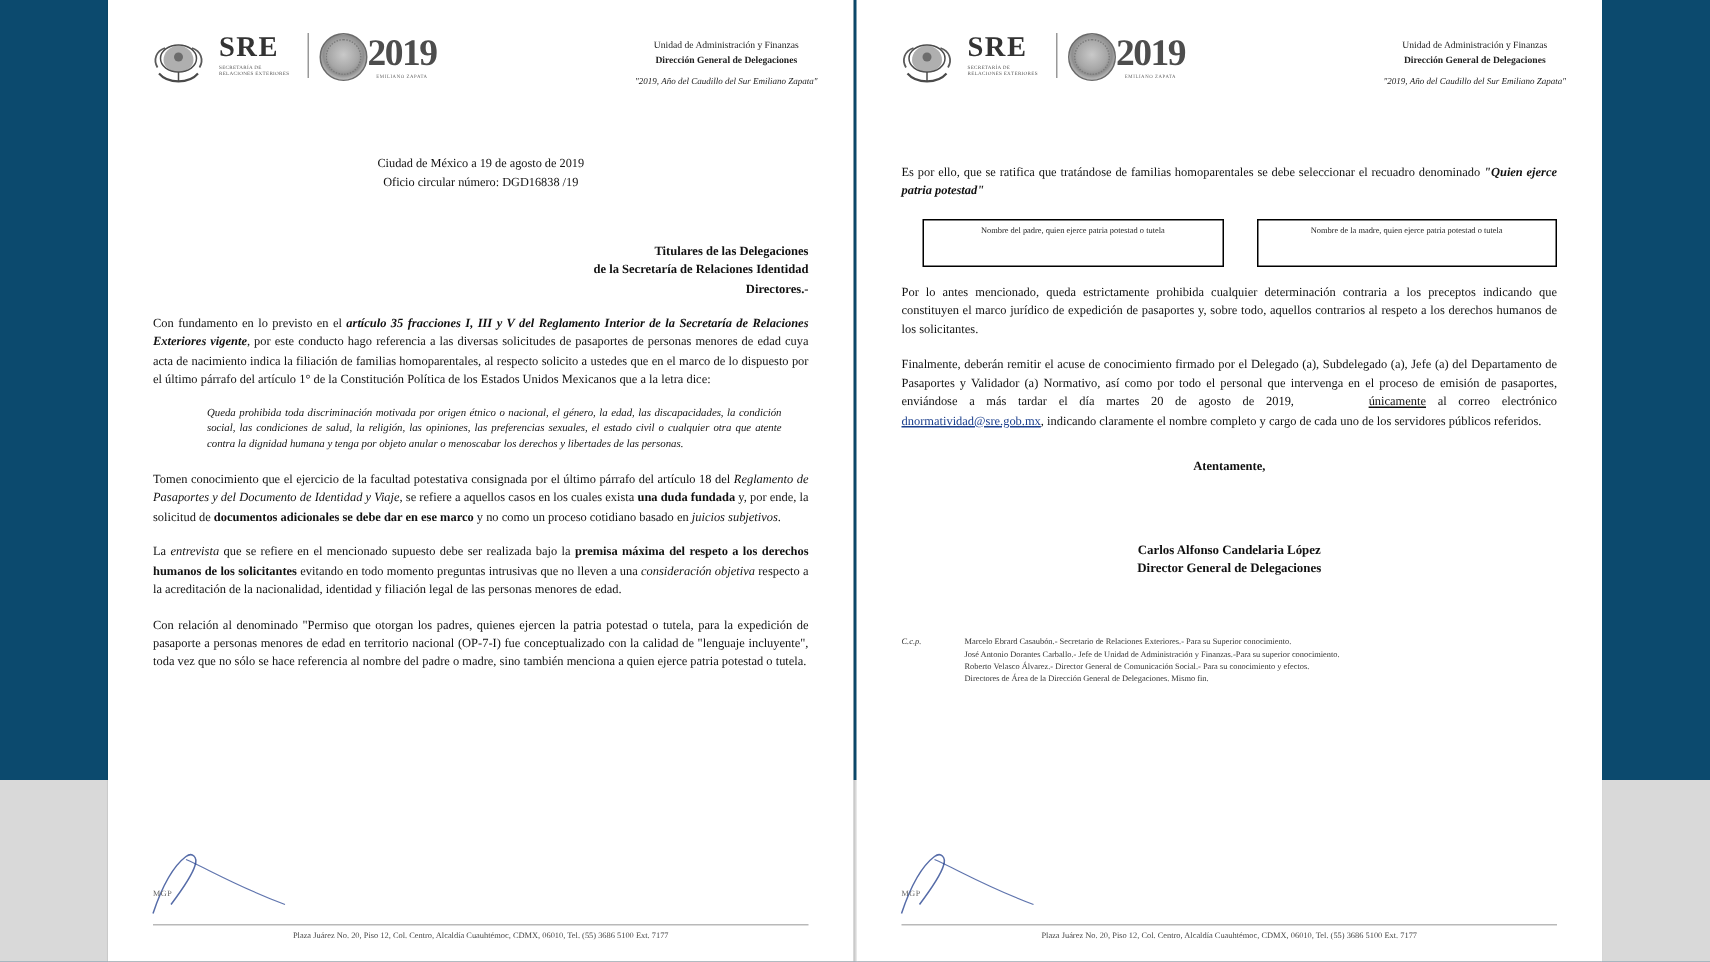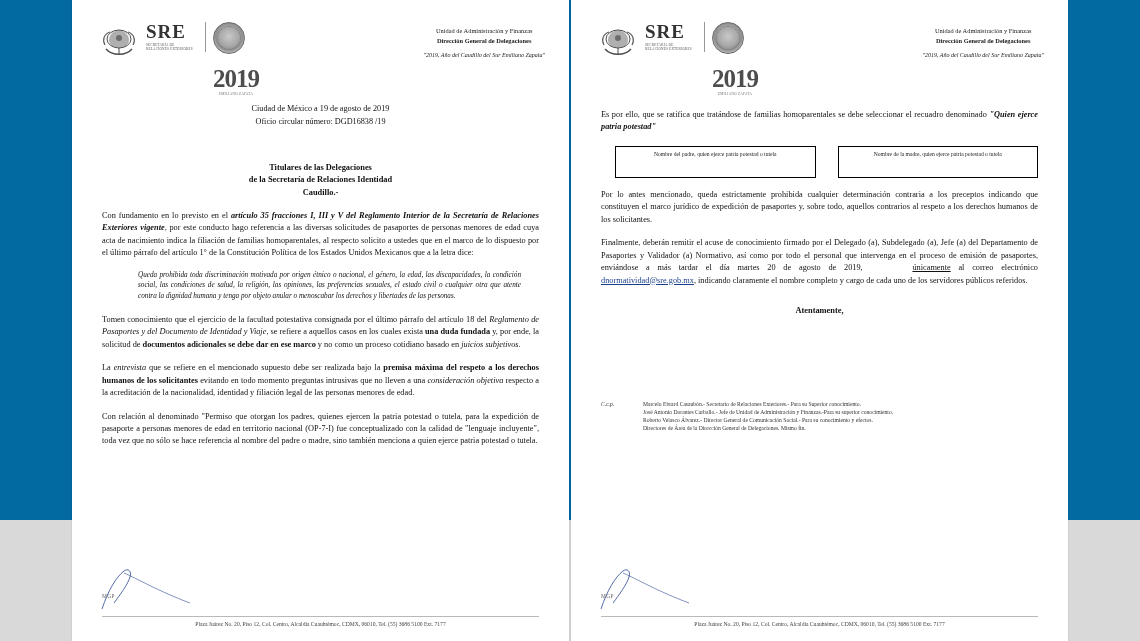--- a/index.html
+++ b/index.html
@@ -11,21 +11,21 @@
     width: 1140px;
     height: 641px;
     font-family: "Liberation Serif", serif;
     overflow: hidden;
   }
   .viewport {
     width: 1140px;
     height: 520px;
     display: flex;
     gap: 2px;
-    background: #0369a1;
+    background: #0c4a6e;
   }
   .page {
     background: #ffffff;
     width: 497px;
     height: 641px;
     position: relative;
     overflow: hidden;
     box-shadow: 0 0 1px rgba(0,0,0,0.25);
   }
   .page.left { margin-left: 72px; }
@@ -67,23 +67,22 @@
     margin-top: 2px;
   }
   .sep-line {
     width: 1px;
     height: 30px;
     background: #999;
     margin: 0 7px;
   }
   .stamp2019 {
     display: flex;
-    align-items: flex-start;
-    gap: 12px;
-    flex-direction: column;
+    align-items: center;
+    gap: 0;
   }
   .seal {
     width: 30px;
     height: 30px;
     border-radius: 50%;
     border: 1px solid #6b6b6b;
     position: relative;
     background:
       radial-gradient(circle at 50% 45%, #c9c9c9 0%, #a6a6a6 45%, #8e8e8e 60%, #bdbdbd 75%, #9a9a9a 100%);
   }
@@ -134,21 +133,21 @@
     margin-top: 18px;
     font-size: 8.2px;
     text-align: center;
     line-height: 1.6;
   }
   .addressee {
     margin-top: 34px;
     font-weight: bold;
     font-size: 8.4px;
     line-height: 1.45;
-    text-align: center;
+    text-align: right;
   }
   p.para { margin: 11px 0 0 0; }
   .quote {
     margin: 10px 0 12px 36px;
     font-size: 7.2px;
     line-height: 1.5;
     text-align: justify;
     padding-right: 18px;
   }
   .ital { font-style: italic; }
@@ -274,21 +273,21 @@
 
     <div class="content">
       <div class="meta">
         <div>Ciudad de México a 19 de agosto de 2019</div>
         <div>Oficio circular número: DGD16838 /19</div>
       </div>
 
       <div class="addressee">
         <div>Titulares de las Delegaciones</div>
         <div>de la Secretaría de Relaciones Identidad</div>
-        <div>Caudillo.-</div>
+        <div>Directores.-</div>
       </div>
 
       <p class="para"><span>Con fundamento en lo previsto en el </span><span class="bi">artículo 35 fracciones I, III y V del Reglamento Interior de la Secretaría de Relaciones Exteriores vigente</span><span>, por este conducto hago referencia a las diversas solicitudes de pasaportes de personas menores de edad cuya acta de nacimiento indica la filiación de familias homoparentales, al respecto solicito a ustedes que en el marco de lo dispuesto por el último párrafo del artículo 1° de la Constitución Política de los Estados Unidos Mexicanos que a la letra dice:</span></p>
 
       <div class="quote ital">Queda prohibida toda discriminación motivada por origen étnico o nacional, el género, la edad, las discapacidades, la condición social, las condiciones de salud, la religión, las opiniones, las preferencias sexuales, el estado civil o cualquier otra que atente contra la dignidad humana y tenga por objeto anular o menoscabar los derechos y libertades de las personas.</div>
 
       <p class="para"><span>Tomen conocimiento que el ejercicio de la facultad potestativa consignada por el último párrafo del artículo 18 del </span><span class="ital">Reglamento de Pasaportes y del Documento de Identidad y Viaje</span><span>, se refiere a aquellos casos en los cuales exista </span><span class="bold">una duda fundada</span><span> y, por ende, la solicitud de </span><span class="bold">documentos adicionales se debe dar en ese marco</span><span> y no como un proceso cotidiano basado en </span><span class="ital">juicios subjetivos</span><span>.</span></p>
 
       <p class="para"><span>La </span><span class="ital">entrevista</span><span> que se refiere en el mencionado supuesto debe ser realizada bajo la </span><span class="bold">premisa máxima del respeto a los derechos humanos de los solicitantes</span><span> evitando en todo momento preguntas intrusivas que no lleven a una </span><span class="ital">consideración objetiva</span><span> respecto a la acreditación de la nacionalidad, identidad y filiación legal de las personas menores de edad.</span></p>
 
@@ -355,20 +354,24 @@
         </div>
       </div>
 
       <p class="para">Por lo antes mencionado, queda estrictamente prohibida cualquier determinación contraria a los preceptos indicando que constituyen el marco jurídico de expedición de pasaportes y, sobre todo, aquellos contrarios al respeto a los derechos humanos de los solicitantes.</p>
 
       <p class="para"><span>Finalmente, deberán remitir el acuse de conocimiento firmado por el Delegado (a), Subdelegado (a), Jefe (a) del Departamento de Pasaportes y Validador (a) Normativo, así como por todo el personal que intervenga en el proceso de emisión de pasaportes, enviándose a más tardar el día martes 20 de agosto de 2019, </span><span class="u">únicamente</span><span> al correo electrónico </span><span class="link">dnormatividad@sre.gob.mx</span><span>, indicando claramente el nombre completo y cargo de cada uno de los servidores públicos referidos.</span></p>
 
 
       <div class="sig-closing">Atentamente,</div>
       <div class="sig-space"></div>
+      <div class="sig-name">
+        <div>Carlos Alfonso Candelaria López</div>
+        <div>Director General de Delegaciones</div>
+      </div>
 
       <div class="ccp">
         <div class="lbl">C.c.p.</div>
         <div class="body">
           <div>Marcelo Ebrard Casaubón.- Secretario de Relaciones Exteriores.- Para su Superior conocimiento.</div>
           <div>José Antonio Dorantes Carballo.- Jefe de Unidad de Administración y Finanzas.-Para su superior conocimiento.</div>
           <div>Roberto Velasco Álvarez.- Director General de Comunicación Social.- Para su conocimiento y efectos.</div>
           <div>Directores de Área de la Dirección General de Delegaciones. Mismo fin.</div>
         </div>
       </div>

